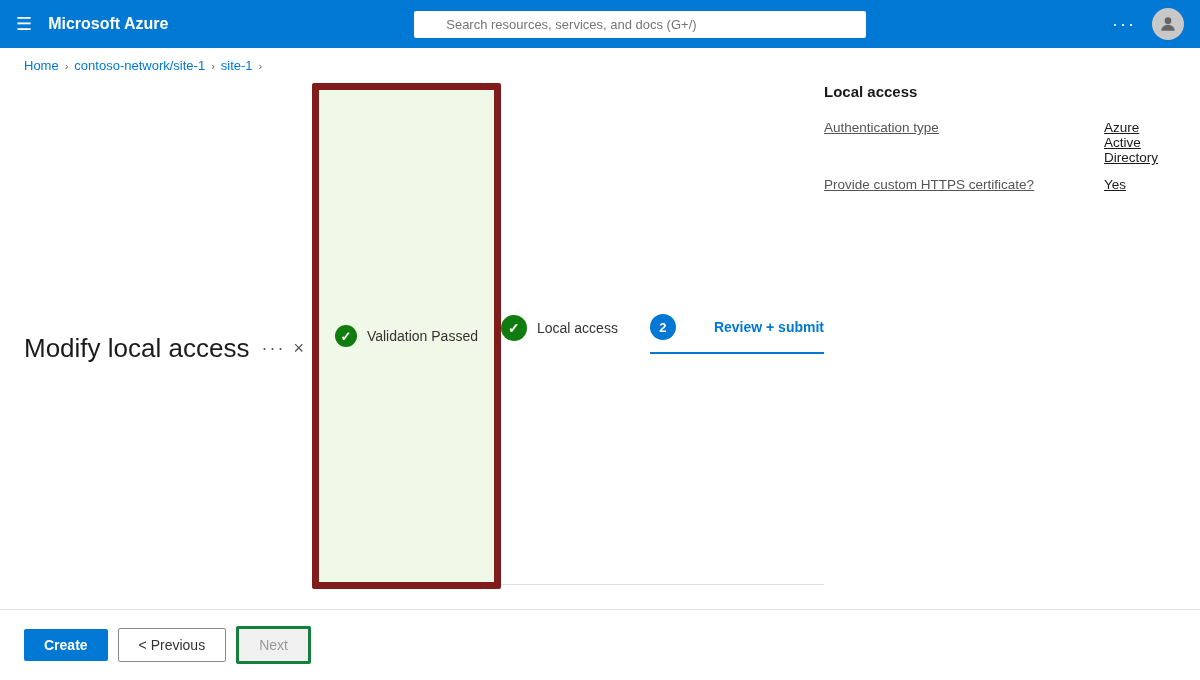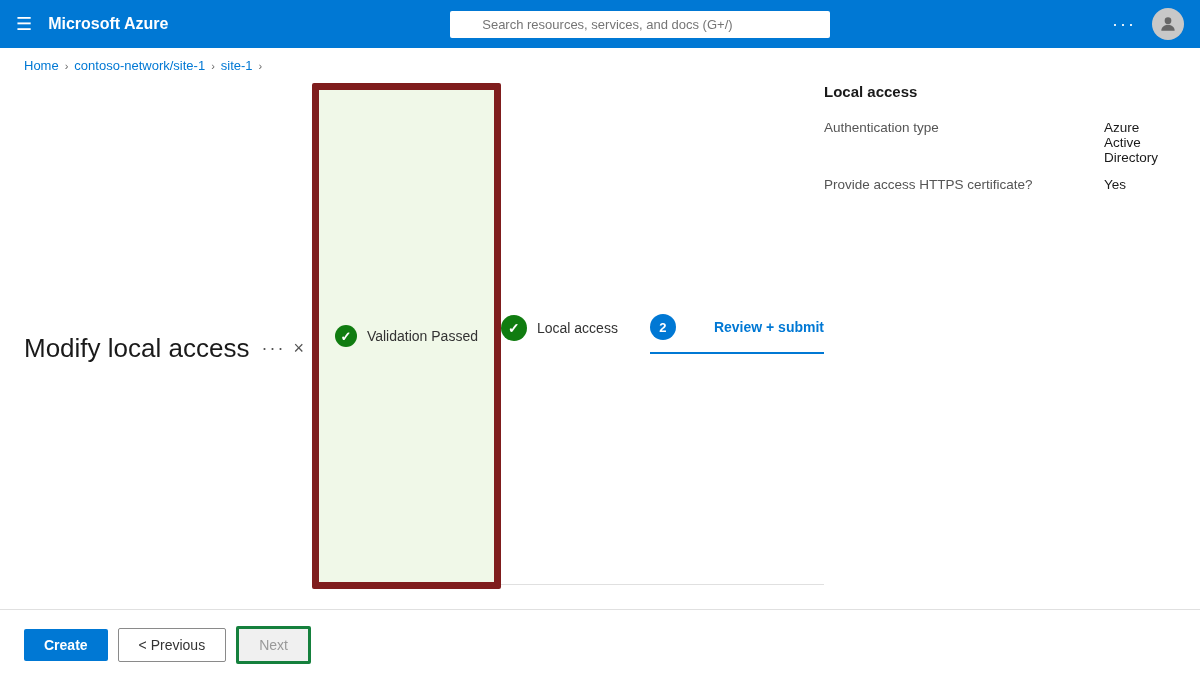--- a/index.html
+++ b/index.html
@@ -24,21 +24,21 @@
       color: #fff;
       font-weight: 600;
       font-size: 16px;
       margin-right: auto;
     }
     .topbar-search {
       background: #fff;
       border: none;
       border-radius: 2px;
       padding: 6px 12px 6px 32px;
-      width: 380px;
+      width: 452px;
       font-size: 13px;
       color: #555;
       outline: none;
       position: relative;
     }
     .search-wrapper {
       position: relative;
       margin-right: auto;
     }
     .search-icon-top {
@@ -233,20 +233,21 @@
       color: #1a1a1a;
       margin-bottom: 14px;
     }
     .field-table {
       width: 100%;
       border-collapse: collapse;
     }
     .field-table tr td {
       padding: 6px 0;
       vertical-align: top;
+      text-decoration: underline;
     }
     .field-label {
       color: #555;
       font-size: 13.5px;
       width: 280px;
       padding-right: 20px;
     }
     .field-value {
       color: #1a1a1a;
       font-size: 13.5px;
@@ -349,21 +350,21 @@
 
   <div class="review-content">
     <div class="section-title">Local access</div>
     <table class="field-table">
       <tbody>
         <tr>
           <td class="field-label">Authentication type</td>
           <td class="field-value">Azure Active Directory</td>
         </tr>
         <tr>
-          <td class="field-label">Provide access HTTPS certificate?</td>
+          <td class="field-label">Provide custom HTTPS certificate?</td>
           <td class="field-value">Yes</td>
         </tr>
       </tbody>
     </table>
   </div>
 
 </div>
 
 <div class="footer">
   <button class="btn-create">Create</button>

